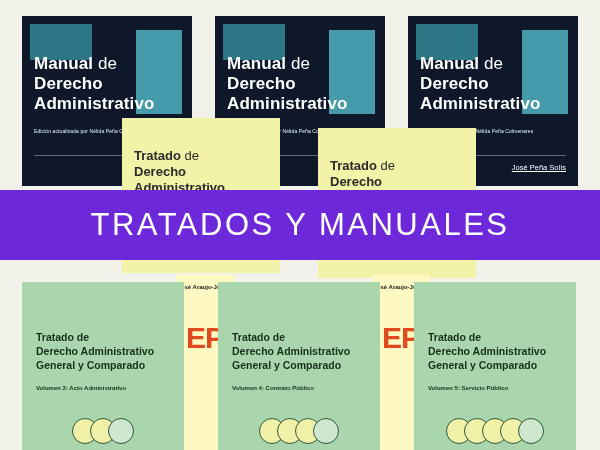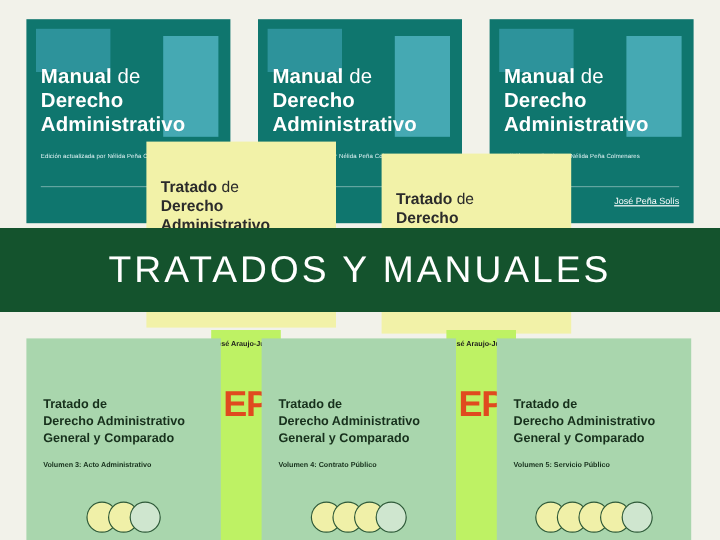--- a/index.html
+++ b/index.html
@@ -20,21 +20,21 @@
 
   
   .book {
     position: absolute;
     box-sizing: border-box;
     overflow: hidden;
   }
 
   
   .manual {
-    background: #0f766e;
+    background: #0f172a;
     color: #ffffff;
   }
   .manual .accent-block {
     position: absolute;
     right: 10px;
     top: 14px;
     width: 46px;
     height: 84px;
     background: #4fb3bf;
     opacity: 0.85;
@@ -99,21 +99,21 @@
     font-size: 13px;
     font-weight: bold;
     line-height: 1.22;
   }
   .tratado-y .t-title .light {
     font-weight: normal;
   }
 
   
   .olive {
-    background: #bef264;
+    background: #fef9c3;
   }
   .olive .o-author {
     position: absolute;
     top: 9px;
     left: 0;
     right: 0;
     text-align: center;
     font-size: 7.5px;
     font-weight: bold;
     color: #1b1b1b;
@@ -170,21 +170,21 @@
     margin-left: 0;
   }
 
   
   #banner {
     position: absolute;
     left: 0;
     top: 190px;
     width: 600px;
     height: 70px;
-    background: #14532d;
+    background: #6d28d9;
     display: flex;
     align-items: center;
     justify-content: center;
   }
   #banner .banner-text {
     color: #ffffff;
     font-size: 31px;
     letter-spacing: 2.5px;
     font-weight: normal;
     white-space: nowrap;

